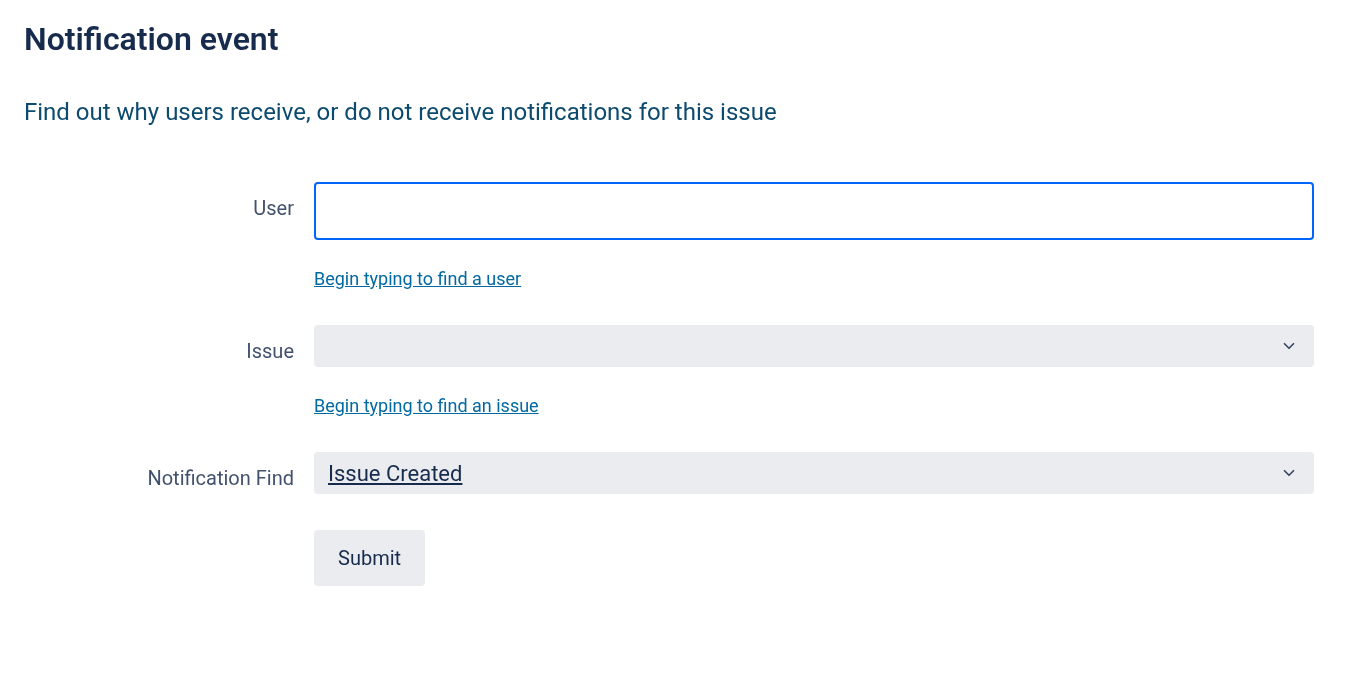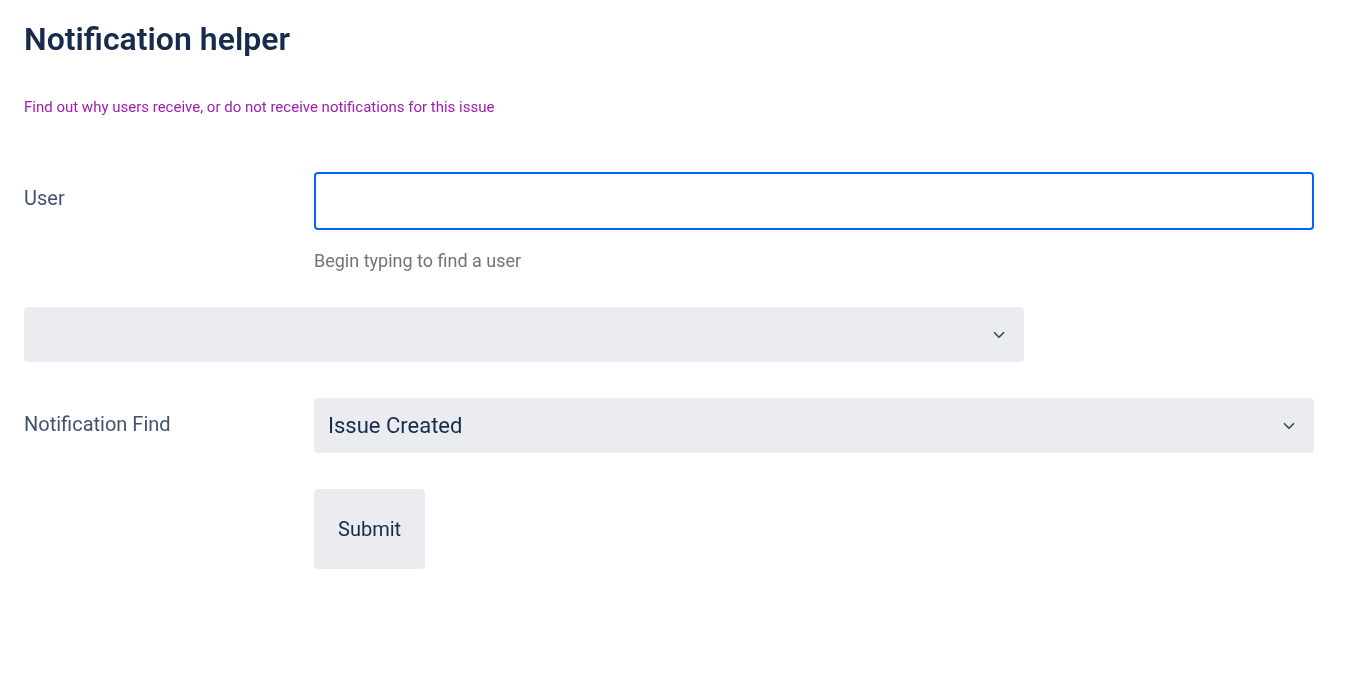--- a/index.html
+++ b/index.html
@@ -15,74 +15,76 @@
   .page {
     padding: 20px 24px;
   }
   h1.page-title {
     font-size: 32px;
     font-weight: 600;
     color: #172B4D;
     margin: 0 0 40px 0;
   }
   .page-desc {
-    font-size: 15px;
-    color: #a21caf;
+    font-size: 24px;
+    color: #0c4a6e;
     margin: 0 0 56px 0;
   }
   .form {
     display: block;
   }
   .field-row {
     display: flex;
     align-items: flex-start;
     margin-bottom: 36px;
   }
   .field-label {
     width: 290px;
-    text-align: left;
+    text-align: right;
     padding-right: 20px;
     padding-top: 14px;
     font-size: 20px;
     color: #42526E;
     flex-shrink: 0;
   }
   .field-body {
     flex: 1;
     max-width: 1000px;
   }
   .field-help {
-    margin-top: 20px;
+    margin-top: 28px;
     font-size: 18px;
-    color: #737373;
+    color: #0369a1;
+    text-decoration: underline;
   }
   .text-input {
     width: 100%;
     height: 58px;
     border: 2px solid #0065FF;
     border-radius: 4px;
     background: #fff;
     font-size: 20px;
     padding: 0 14px;
     outline: none;
     color: #172B4D;
   }
   .select-box {
     position: relative;
     width: 100%;
-    height: 55px;
+    height: 42px;
     background: #EBECF0;
     border: none;
     border-radius: 4px;
     display: flex;
     align-items: center;
     padding: 0 66px 0 14px;
     font-size: 22px;
     color: #172B4D;
     cursor: pointer;
+    text-decoration: underline;
   }
   .select-box .select-value {
     font-weight: 400;
   }
   .chevron {
     position: absolute;
     right: 16px;
     top: 50%;
     transform: translateY(-50%);
     pointer-events: none;
@@ -104,54 +106,56 @@
     margin-top: 20px;
   }
   .submit-spacer {
     width: 290px;
     flex-shrink: 0;
   }
   .submit-btn {
     background: #EBECF0;
     border: none;
     border-radius: 4px;
-    padding: 28px 24px;
+    padding: 16px 24px;
     font-size: 20px;
     color: #172B4D;
     cursor: pointer;
     font-family: inherit;
   }
 </style>
 </head>
 <body>
 
 <div class="page">
-  <h1 class="page-title">Notification helper</h1>
+  <h1 class="page-title">Notification event</h1>
   <p class="page-desc">Find out why users receive, or do not receive notifications for this issue</p>
 
   <div class="form">
 
     <div class="field-row">
       <div class="field-label">User</div>
       <div class="field-body">
         <input type="text" class="text-input" value="" style="">
         <div class="field-help">Begin typing to find a user</div>
       </div>
     </div>
 
     <div class="field-row">
+      <div class="field-label">Issue</div>
       <div class="field-body">
         <div class="select-box">
           <span class="select-value"></span>
           <span class="chevron">
             <svg viewBox="0 0 24 24">
                 <path d="M6 9l6 6 6-6"></path>
               </svg>
           </span>
         </div>
+        <div class="field-help">Begin typing to find an issue</div>
       </div>
     </div>
 
     <div class="field-row">
       <div class="field-label">Notification Find</div>
       <div class="field-body">
         <div class="select-box">
           <span class="select-value">Issue Created</span>
           <span class="chevron">
             <svg viewBox="0 0 24 24">

